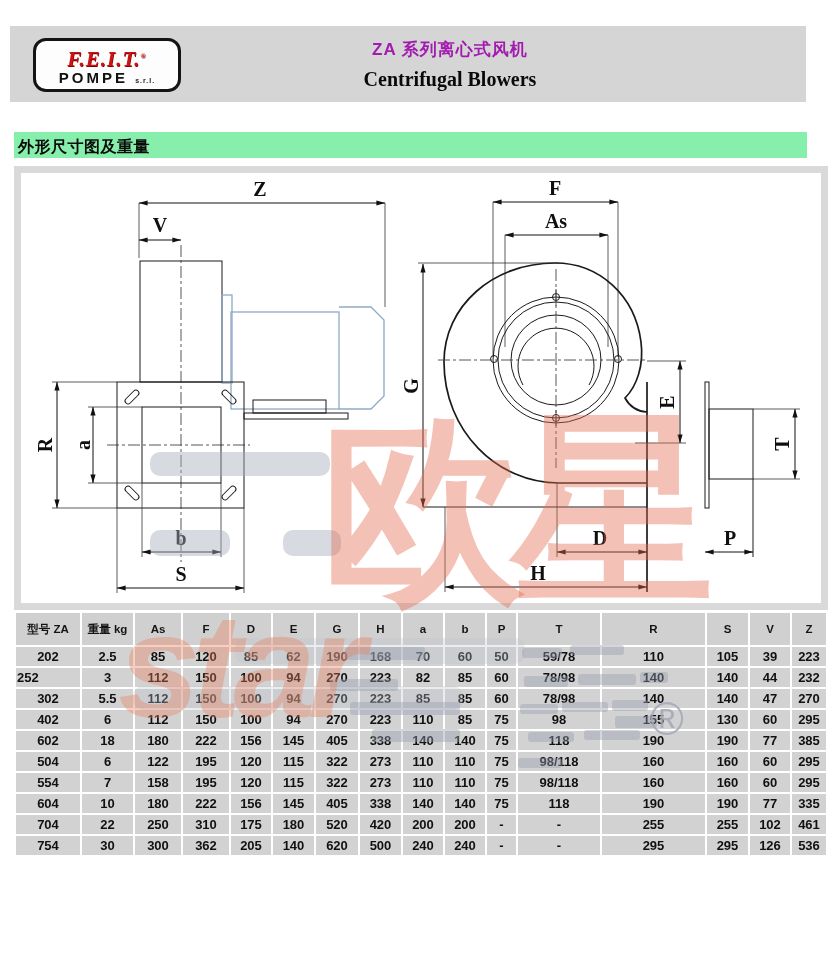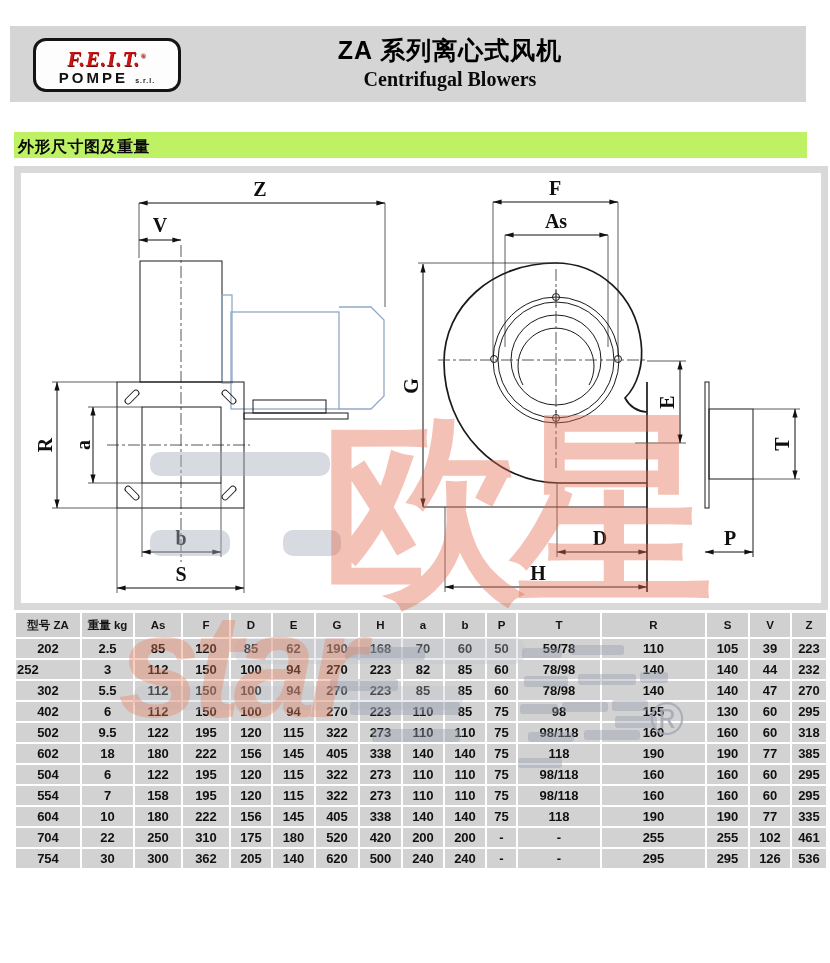--- a/index.html
+++ b/index.html
@@ -10,43 +10,43 @@
   .top-header { position:absolute; left:10px; top:26px; width:796px; height:76px; background:#d5d5d5; }
   .logo-box { position:absolute; left:23px; top:12px; width:148px; height:54px; background:#fdfdfd;
               border:3px solid #141414; border-radius:13px; text-align:center; padding-top:4px; }
   .logo-feit { font-family:"Liberation Serif", serif; font-weight:900; font-style:italic;
                font-size:21px; color:#cc1414; letter-spacing:1px; line-height:22px;
                text-shadow:0.5px 0.5px 0 #7a0000; }
   .logo-reg { font-size:7px; vertical-align:super; color:#cc1414; }
   .logo-pompe { font-size:15px; font-weight:800; color:#111; letter-spacing:3px; line-height:16px; }
   .logo-srl { font-size:7px; font-weight:700; letter-spacing:1px; color:#222; }
   .titles { position:absolute; left:200px; top:8px; width:480px; text-align:center; }
-  .title-cn { font-size:25px; font-weight:800; color:#000000; line-height:32px; letter-spacing:1px; }
+  .title-cn { font-size:17px; font-weight:800; color:#a21caf; line-height:32px; letter-spacing:1px; }
   .title-en { font-family:"Liberation Serif", serif; font-size:20px; font-weight:700; color:#0a0a0a; line-height:26px; }
 
   
-  .section-bar { position:absolute; left:14px; top:132px; width:793px; height:26px; background:#bef264;
+  .section-bar { position:absolute; left:14px; top:132px; width:793px; height:26px; background:#86efac;
                  font-size:16px; font-weight:800; color:#0a0a0a; line-height:30px; padding-left:4px; letter-spacing:0.5px; }
 
   
   .drawing-panel { position:absolute; left:14px; top:166px; width:814px; height:444px;
                    background:#ffffff; border:7px solid #d9d9d9; overflow:hidden; }
   .drawing-panel svg { position:absolute; left:-7px; top:-7px; width:814px; height:444px; }
   .ol  { stroke:#1a1a1a; stroke-width:1.7; fill:none; }
   .th  { stroke:#1a1a1a; stroke-width:1; fill:none; }
   .ext { stroke:#333; stroke-width:0.8; fill:none; }
   .dim { stroke:#111; stroke-width:1; fill:none; marker-start:url(#arr); marker-end:url(#arr); }
   .cl  { stroke:#444; stroke-width:0.9; fill:none; stroke-dasharray:12 3 3 3; }
   .mt  { stroke:#8fa9c6; stroke-width:1.3; fill:none; }
   .lbl { font-family:"Liberation Serif", serif; font-size:20px; font-weight:600; fill:#0f0f0f; text-anchor:middle; }
 
   
   .data-table { position:absolute; left:14px; top:611px; width:814px; border-collapse:separate;
                 border-spacing:2px; table-layout:fixed; background:#ffffff; }
-  .data-table th { background:#d0d0d0; height:24px; font-size:11.5px; font-weight:700; color:#141414; text-align:center; overflow:hidden; white-space:nowrap; }
+  .data-table th { background:#d0d0d0; height:32px; font-size:11.5px; font-weight:700; color:#141414; text-align:center; overflow:hidden; white-space:nowrap; }
   .data-table td { background:#d2d2d2; height:19px; font-size:13px; font-weight:700; color:#111; text-align:center; overflow:hidden; white-space:nowrap; }
   .data-table tbody tr:nth-child(2) td:first-child { text-align:left; padding-left:1px; }
 
   
   .wm { position:absolute; inset:0; pointer-events:none; z-index:30; }
   .wm-cn { position:absolute; left:322px; top:408px; font-size:203px; font-weight:700; line-height:1;
            letter-spacing:-14px; color:rgba(226,108,78,0.42); font-family:Liberation Sans, sans-serif; }
   .wm-star { position:absolute; left:118px; top:592px; font-size:148px; font-weight:700; font-style:italic;
              line-height:1; letter-spacing:-8px; color:rgba(231,130,95,0.38); font-family:"Liberation Sans", sans-serif; }
   .wm-reg { position:absolute; left:650px; top:692px; font-size:46px; font-weight:400;
@@ -292,38 +292,20 @@
           <td>110</td>
           <td>85</td>
           <td>75</td>
           <td>98</td>
           <td>155</td>
           <td>130</td>
           <td>60</td>
           <td>295</td>
         </tr>
         <tr>
-          <td>502</td>
-          <td>9.5</td>
-          <td>122</td>
-          <td>195</td>
-          <td>120</td>
-          <td>115</td>
-          <td>322</td>
-          <td>273</td>
-          <td>110</td>
-          <td>110</td>
-          <td>75</td>
-          <td>98/118</td>
-          <td>160</td>
-          <td>160</td>
-          <td>60</td>
-          <td>318</td>
-        </tr>
-        <tr>
           <td>602</td>
           <td>18</td>
           <td>180</td>
           <td>222</td>
           <td>156</td>
           <td>145</td>
           <td>405</td>
           <td>338</td>
           <td>140</td>
           <td>140</td>

